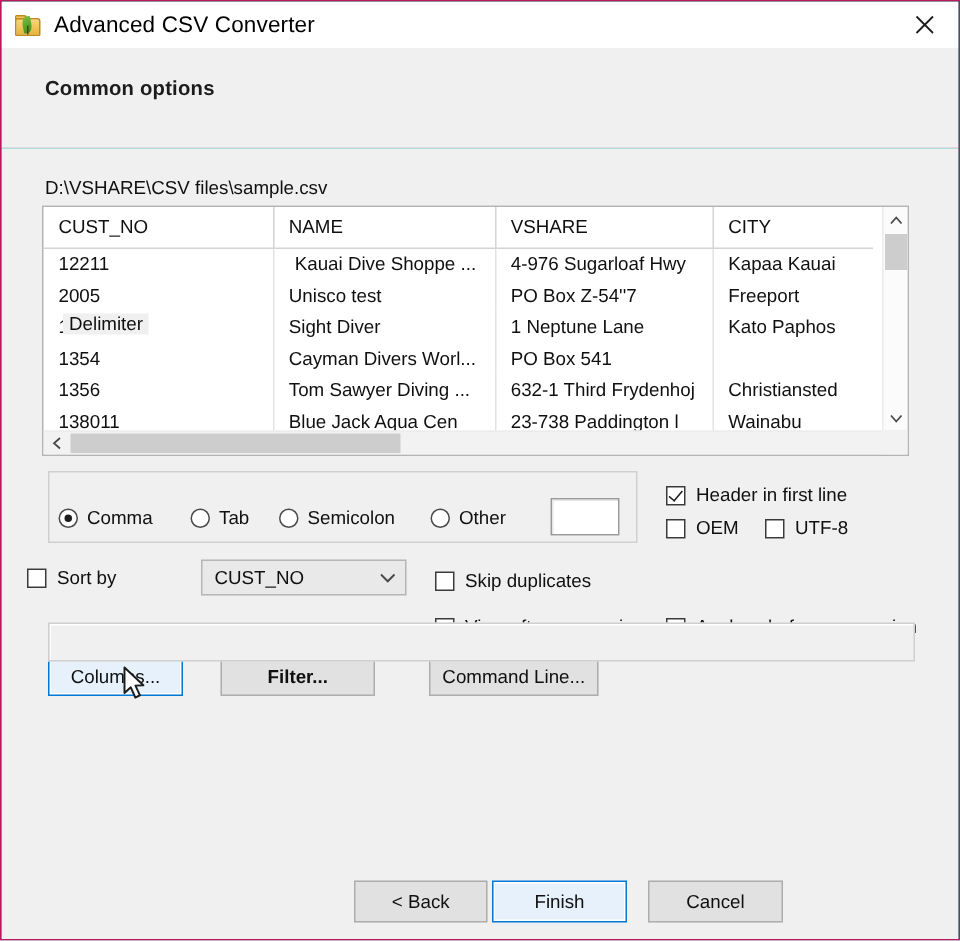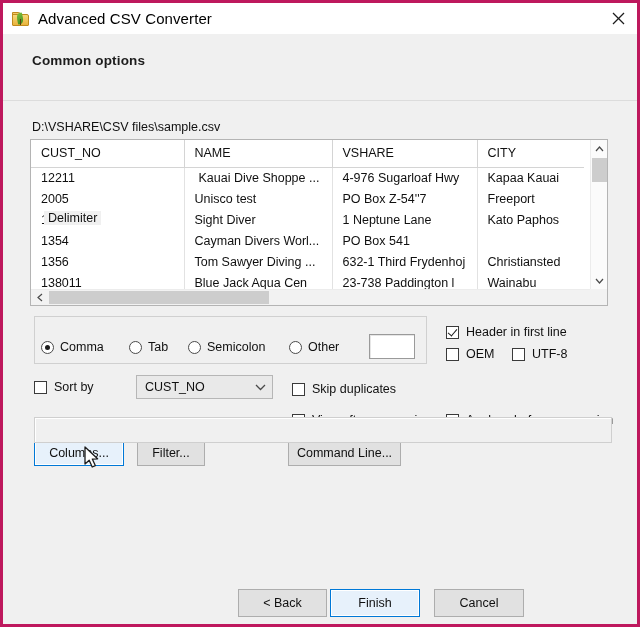--- a/index.html
+++ b/index.html
@@ -9,21 +9,21 @@
     overflow: hidden;
     background: #ffffff;
     font-family: "Liberation Sans", sans-serif;
   }
 
   #window {
     position: relative;
     width: 640px;
     height: 627px;
     background: #14b8a6;
-    border: 3px solid #be185d;
+    border: 1px solid #be185d;
     overflow: hidden;
   }
 
   
   #titlebar {
     position: absolute;
     left: 0; top: 0;
     width: 638px; height: 31px;
     background: #ffffff;
     display: flex;
@@ -337,21 +337,21 @@
     cursor: pointer;
     white-space: nowrap;
   }
   .btn.focused {
     background: #e7f1fb;
     border: 1px solid #0078d7;
     box-shadow: inset 0 0 0 1px #ffffff;
   }
 
   #btn-columns { left: 31px; top: 437px; width: 90px; height: 26px; }
-  #btn-filter  { left: 134px; top: 437px; width: 68px; height: 26px; }
+  #btn-filter  { left: 146px; top: 437px; width: 103px; height: 26px; font-weight: bold; }
   #btn-cmdline { left: 285px; top: 437px; width: 113px; height: 26px; }
 
   #btn-back   { left: 235px; top: 586px; width: 89px; height: 28px; }
   #btn-finish { left: 327px; top: 586px; width: 90px; height: 28px; }
   #btn-cancel { left: 431px; top: 586px; width: 90px; height: 28px; }
   #btn-help   { left: 535px; top: 586px; width: 90px; height: 28px; }
 
   
   #progress-bar {
     position: absolute;
@@ -517,21 +517,21 @@
   </div>
   <div class="check-item" style="left:443px; top:344px;">
     <span class="check-box"></span>
     <span>OEM</span>
   </div>
   <div class="check-item" style="left:509px; top:344px;">
     <span class="check-box"></span>
     <span>UTF-8</span>
   </div>
 
-  <div class="check-item" style="left:31px; top:377px;align-items:flex-end;">
+  <div class="check-item" style="left:17px; top:377px;align-items:flex-end;">
     <span class="check-box"></span>
     <span>Sort by</span>
   </div>
   <div id="sortby-combo">
     <span class="combo-value">CUST_NO</span>
     <span class="combo-arrow">
       <svg width="11" height="7" viewBox="0 0 11 7">
           <polyline points="1,1 5.5,5.5 10,1" fill="none" stroke="#4a4a4a" stroke-width="1.3"></polyline>
         </svg>
     </span>

